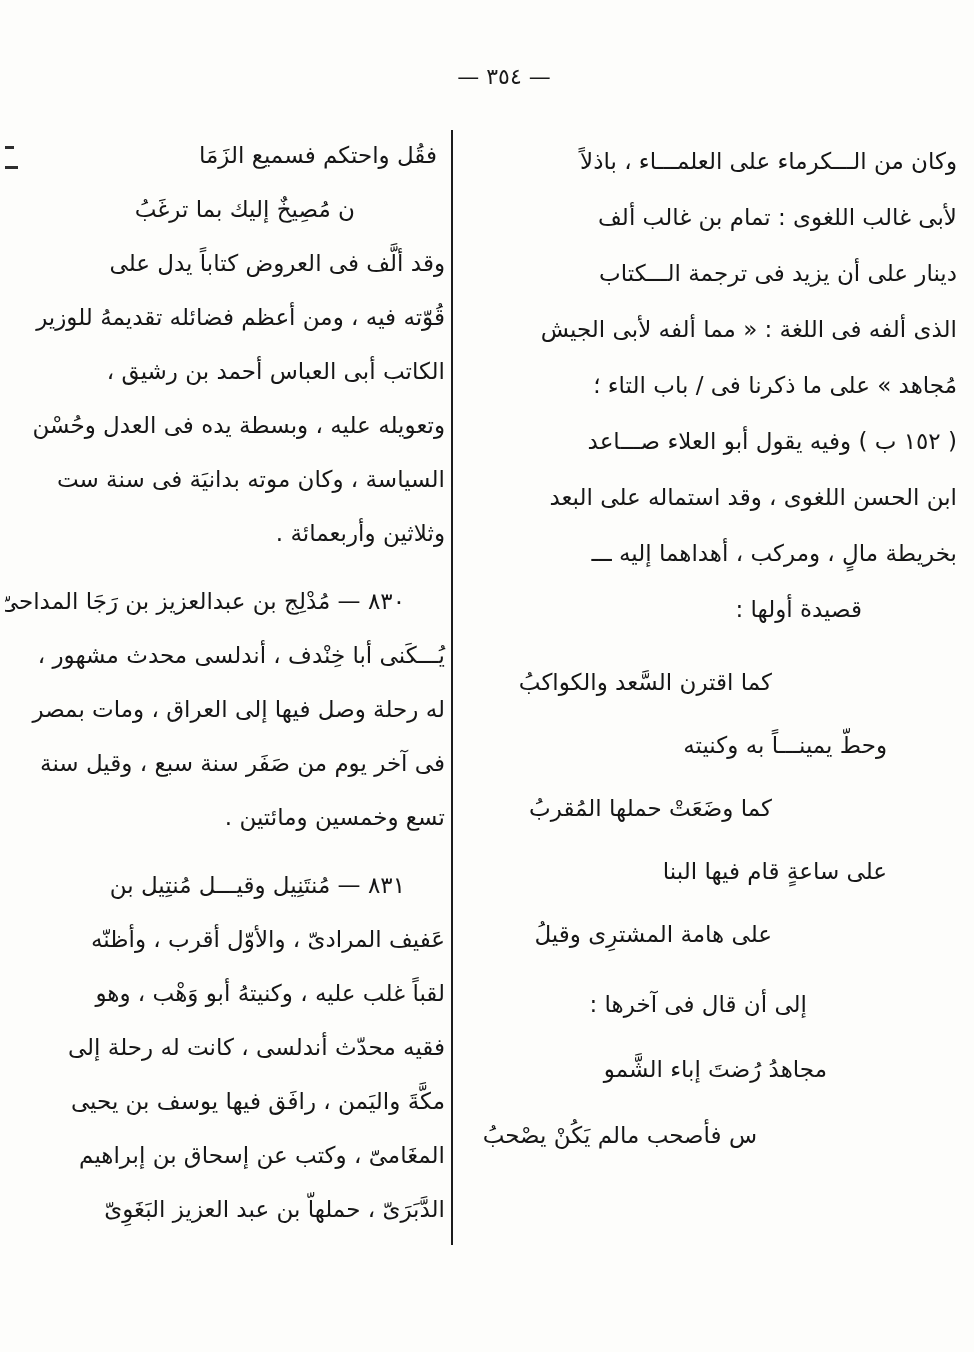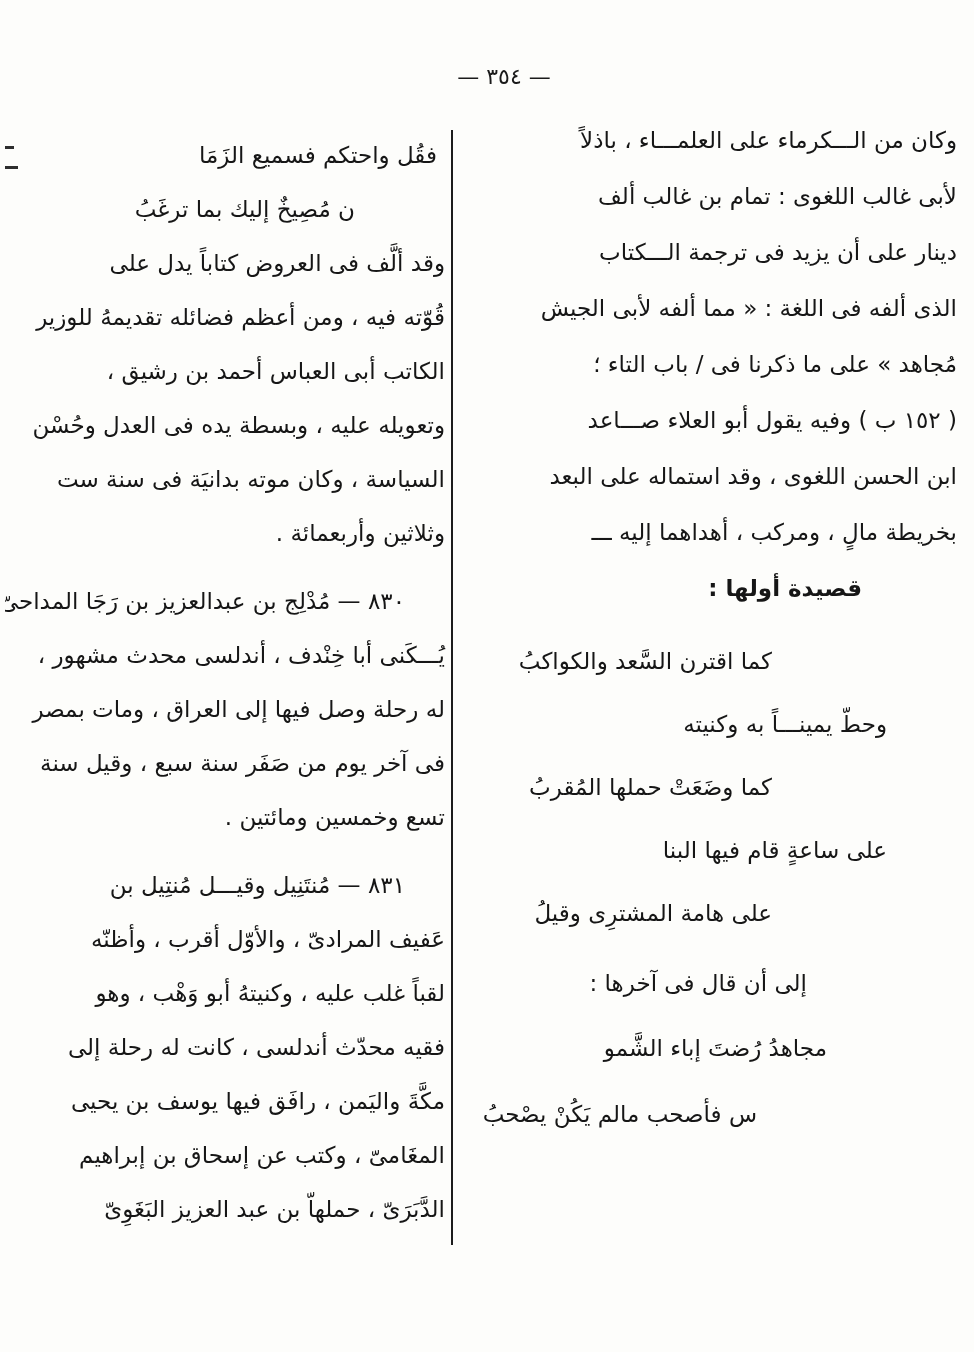--- a/index.html
+++ b/index.html
@@ -44,21 +44,21 @@
   }
   .artifact.a1 { left: 0; top: 146px; width: 9px;  height: 3px; }
   .artifact.a2 { left: 0; top: 166px; width: 13px; height: 3px; }
 
   .col {
     position: absolute;
     direction: rtl;
     overflow: visible;
   }
   .col-right {
-    top: 112px;
+    top: 133px;
     right: 22px;
     width: 492px;
   }
   .col-left {
     top: 128px;
     left: 26px;
     width: 414px;
   }
   .line {
     white-space: nowrap;
@@ -72,21 +72,21 @@
   .poem  { margin-top: 14px; }
   .poem .line { height: 63px; line-height: 63px; }
   .poem2 { margin-top: 4px; }
   .poem2 .line { height: 66px; line-height: 66px; }
 
   .indent-a { padding-right: 70px; }
   .indent-b { padding-right: 185px; }
   .poem2 .indent-a { padding-right: 130px; }
   .poem2 .indent-b { padding-right: 200px; }
 
-  .cont-indent { padding-right: 95px; font-weight: bold; }   
+  .cont-indent { padding-right: 95px; }   
   .transition  { margin-top: 10px; padding-right: 150px; height: 56px; line-height: 56px; }
 
   .lp-a { padding-right: 8px; }
   .lp-b { padding-right: 90px; }
   .fl-indent { padding-right: 40px; }
   .block { margin-top: 0; }
   .block.gap { margin-top: 14px; }
 </style>
 </head>
 <body>

